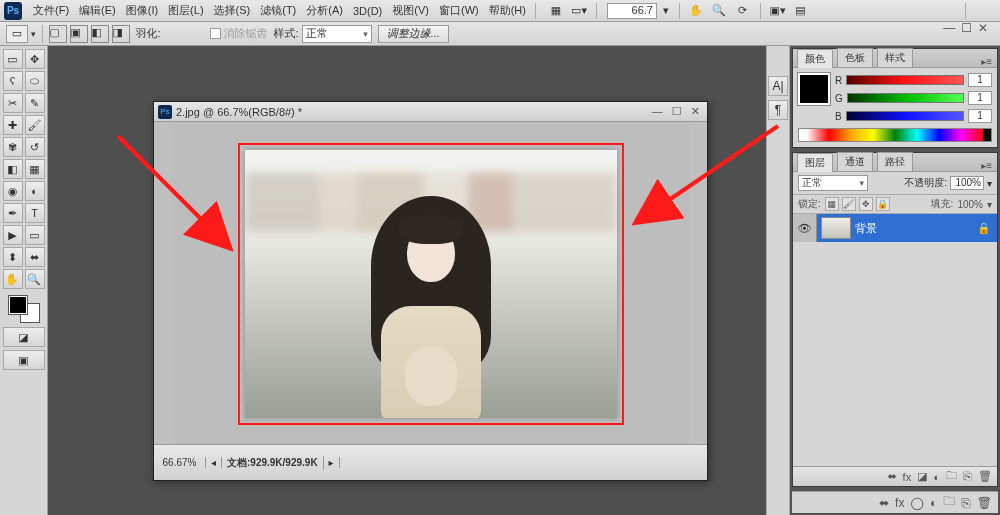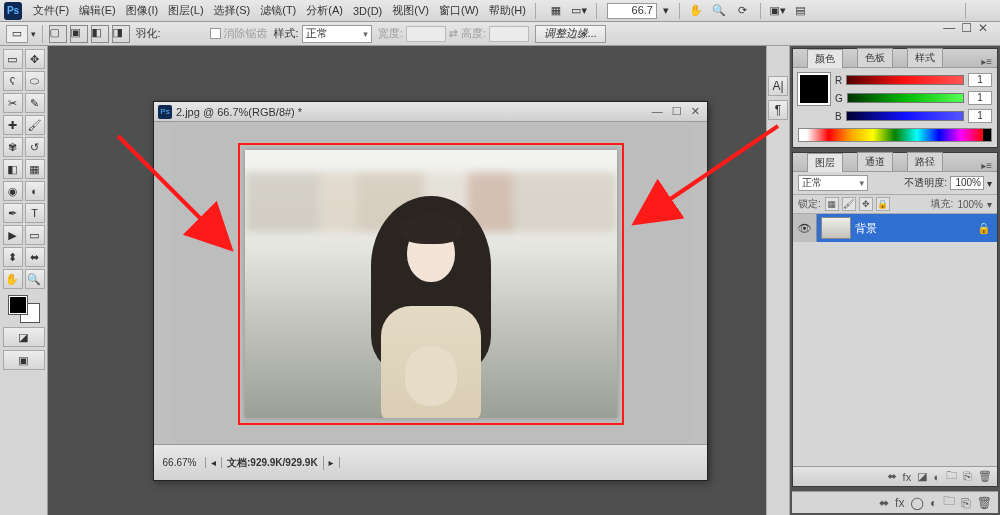--- a/index.html
+++ b/index.html
@@ -64,21 +64,21 @@
 .red-arrow { position:absolute; pointer-events:none; }
 
 
 .dock-strip { width:24px; background:#d6d6d6; border-left:1px solid #aaa; border-right:1px solid #aaa; padding-top:30px; display:flex; flex-direction:column; align-items:center; gap:4px; }
 .dock-strip .dock-icon { width:20px; height:20px; border:1px solid #a8a8a8; background:linear-gradient(#eee,#d6d6d6); display:flex; align-items:center; justify-content:center; font-size:12px; }
 
 
 .panels { width:210px; background:#535353; display:flex; flex-direction:column; }
 .panel { background:#d6d6d6; border:1px solid #3a3a3a; margin:2px; }
 .panel .tabs { height:19px; background:linear-gradient(#d0d0d0,#bcbcbc); border-bottom:1px solid #9a9a9a; display:flex; align-items:flex-end; font-size:10px; }
-.panel .tab { padding:2px 7px; border:1px solid #9a9a9a; border-bottom:none; background:#d6d6d6; margin-left:14px; }
+.panel .tab { padding:2px 7px; border:1px solid #9a9a9a; border-bottom:none; background:#d6d6d6; margin-left:4px; }
 .panel .tab.active { background:#e6e6e6; position:relative; top:1px; }
 .panel .tabs .menu { margin-left:auto; padding:0 5px; color:#555; }
 .color-body { padding:5px; display:flex; gap:5px; }
 .color-thumb { width:32px; height:32px; background:#000; border:2px solid #fff; box-shadow:0 0 0 1px #888; position:relative; }
 .rgb-sliders { flex:1; display:flex; flex-direction:column; gap:4px; font-size:10px; }
 .rgb-row { display:flex; align-items:center; gap:4px; }
 .rgb-row .track { flex:1; height:10px; border:1px solid #777; }
 .rgb-row.r .track { background:linear-gradient(90deg,#500,#f11,#f55); }
 .rgb-row.g .track { background:linear-gradient(90deg,#030,#0b0,#5f5); }
 .rgb-row.b .track { background:linear-gradient(90deg,#003,#11f,#55f); }
@@ -157,27 +157,20 @@
   <div class="optgrp disabled">
     <div class="chk"></div>
     <span>消除锯齿</span>
   </div>
   <div class="optgrp">
     <span>样式:</span>
     <div class="select">
         <span>正常</span>
       </div>
   </div>
-  <div class="optgrp disabled">
-    <span>宽度:</span>
-    <div class="input-disabled"></div>
-    <span>⇄</span>
-    <span>高度:</span>
-    <div class="input-disabled"></div>
-  </div>
   <div class="refine-btn">调整边缘...</div>
 </div>
 
 <div class="main">
 
   <div class="toolbox">
     <div class="tool-grid">
       <div class="tool">▭</div>
       <div class="tool">✥</div>
       <div class="tool">ʕ</div>

